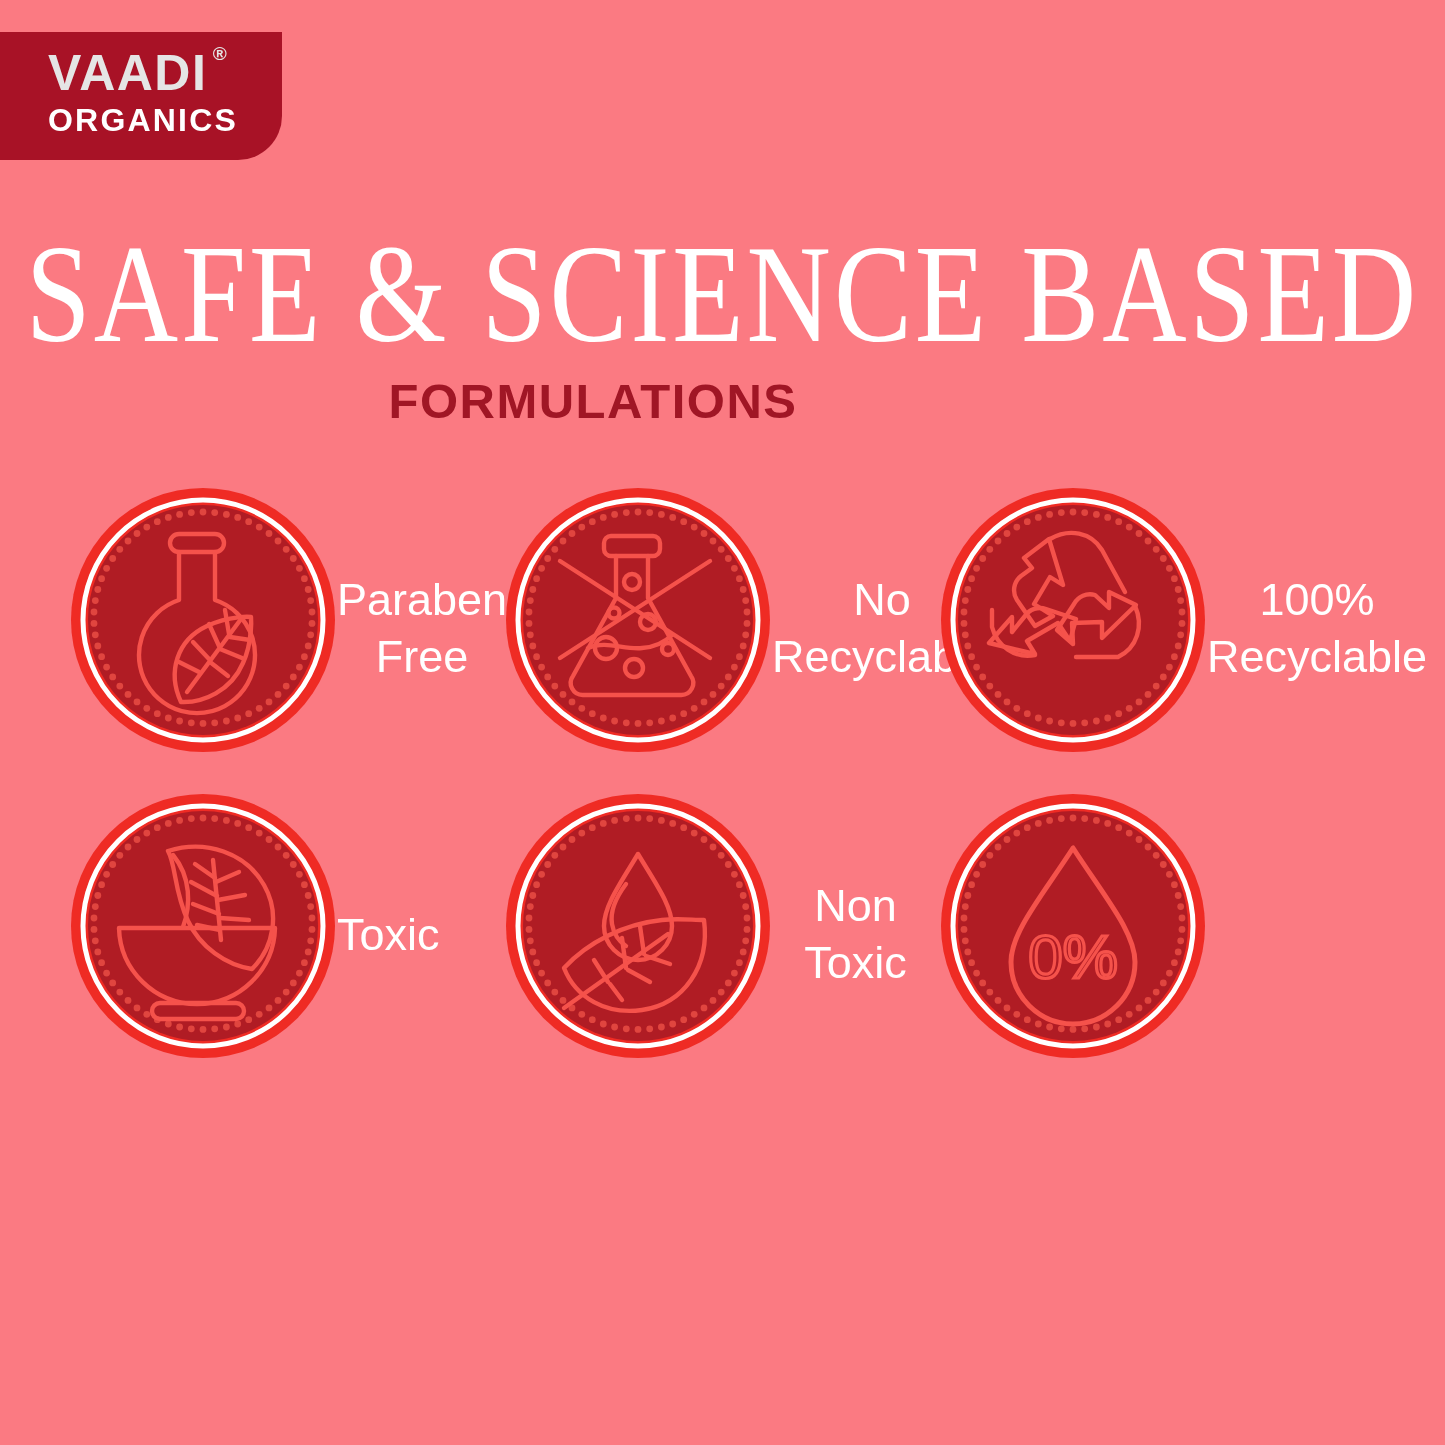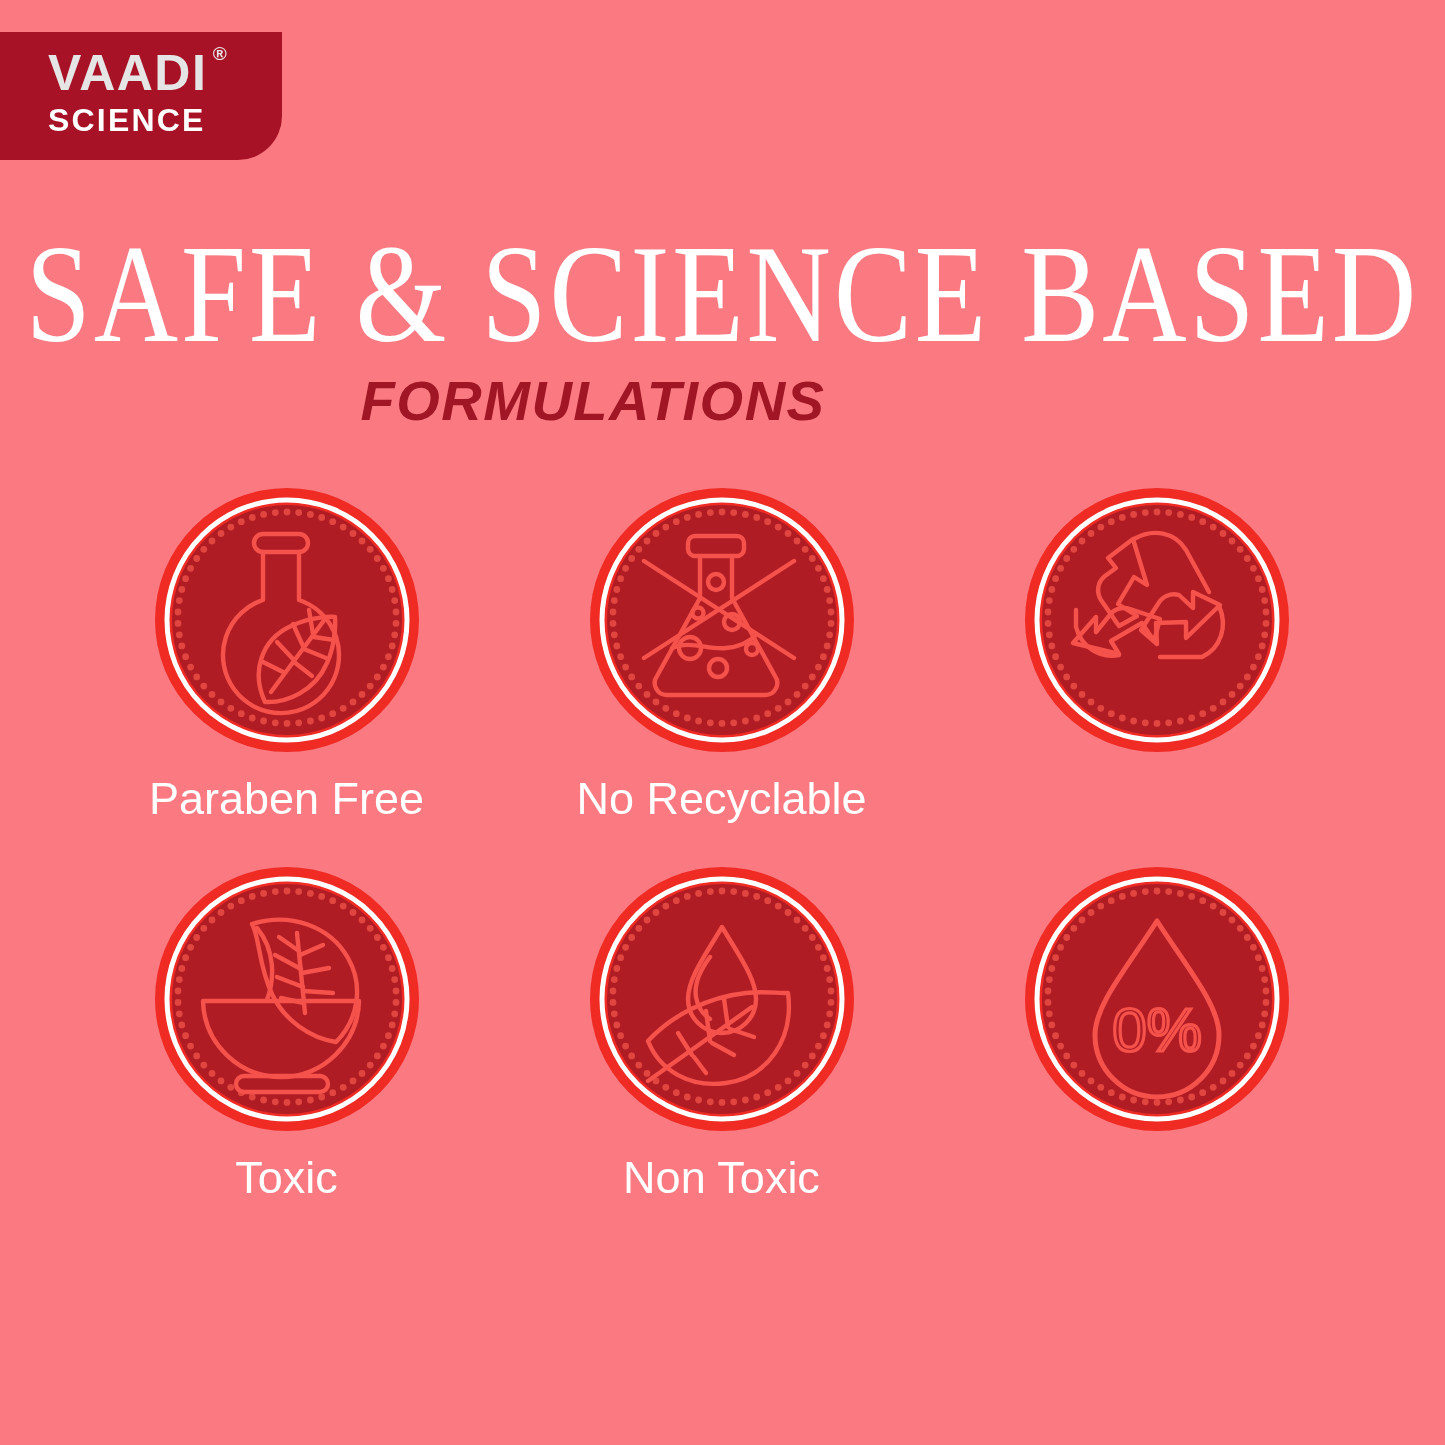--- a/index.html
+++ b/index.html
@@ -85,43 +85,41 @@
   }
   .heading-sub {
     position: absolute;
     left: 0;
     top: 372px;
     width: 1186px;
     text-align: center;
     color: #a01625;
     font-family: "Liberation Sans", sans-serif;
     font-weight: 700;
-    font-size: 56px;
+    font-size: 49px;
     line-height: 58px;
     letter-spacing: 1.5px;
-    font-style: italic;
   }
 
   
   .grid {
     position: absolute;
     left: 0;
     top: 486px;
     width: 1445px;
   }
   .row {
     display: flex;
     width: 1445px;
     justify-content: center;
   }
   .row.row2 { margin-top: 38px; }
   .cell {
     width: 435px;
     display: flex;
-    flex-direction: column;
     align-items: center;
   }
   .cell.col1 { margin-left: 6px; }
   .cell.col3 { margin-right: 8px; }
 
   .badge {
     width: 268px;
     height: 268px;
     position: relative;
   }
@@ -141,21 +139,21 @@
 </style>
 </head>
 <body>
 
 <div id="page">
 
   <div class="logo-badge">
     <div class="logo-line1">
       <span>VAADI</span><span class="logo-reg">®</span>
     </div>
-    <div class="logo-line2">SCIENCE</div>
+    <div class="logo-line2">ORGANICS</div>
   </div>
 
   <div class="heading-main">SAFE &amp; SCIENCE BASED</div>
   <div class="heading-sub">FORMULATIONS</div>
 
   <div class="grid">
 
     <div class="row row1">
 
       <div class="cell col1">
@@ -411,20 +409,21 @@
                        L119 137 L131 155 L137 133 L107 123
                        a18 18 0 0 0 -21 7 L73 146 Z"></path>
 
               <path d="M111 53 C130 42 152 46 163 64 L186 106"></path>
               <path d="M196 120 C205 140 198 162 179 171 L137 171"></path>
               <path d="M96 169 C76 173 58 160 53 141 L53 124"></path>
             </g>
           </svg>
         </div>
         <div class="label">
+          <div>100% Recyclable</div>
         </div>
       </div>
 
     </div>
 
     <div class="row row2">
 
       <div class="cell col1">
         <div class="badge">
           <svg viewBox="0 0 268 268" xmlns="http://www.w3.org/2000/svg">

